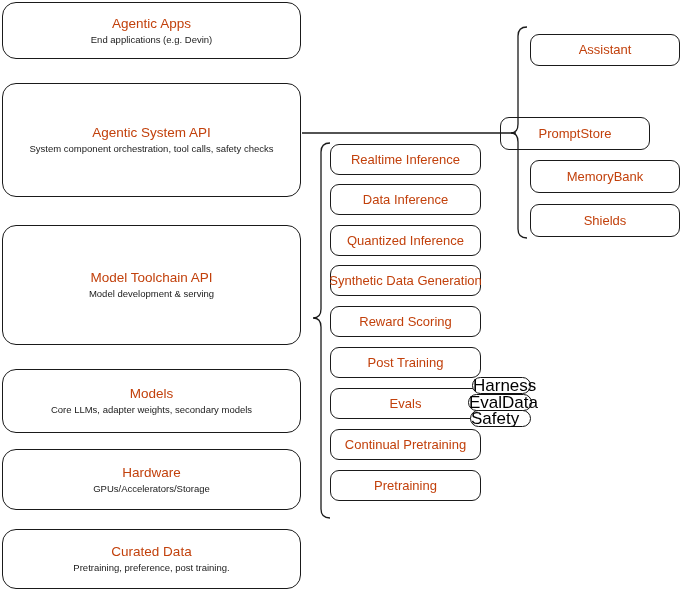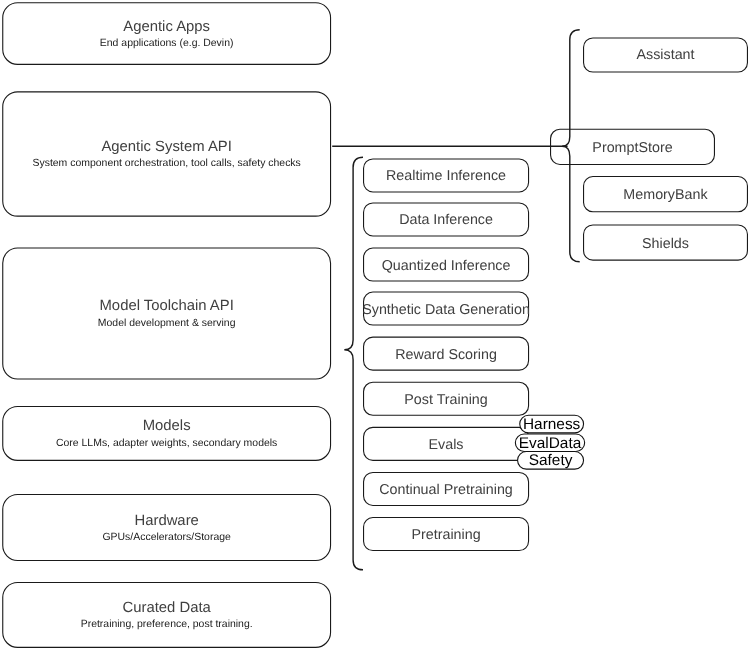--- a/index.html
+++ b/index.html
@@ -30,21 +30,21 @@
     display: flex;
     flex-direction: column;
     align-items: center;
     justify-content: center;
     text-align: center;
     padding: 2px 6px;
   }
   .node .title {
     font-size: 13.5px;
     line-height: 17px;
-    color: #404040;
+    color: #c2410c;
     white-space: nowrap;
   }
   .node .subtitle {
     font-size: 9.5px;
     line-height: 14px;
     color: #1a1a1a;
     margin-top: 1px;
     white-space: nowrap;
   }
   
@@ -61,22 +61,21 @@
   }
   
   .pill {
     position: absolute;
     box-sizing: border-box;
     border: 1.3px solid #111;
     border-radius: 999px;
     background: #ffffff;
     display: flex;
     align-items: center;
-    justify-content: center;
-    font-size: 14px;
+    font-size: 17px;
     line-height: 13px;
     white-space: nowrap;
     z-index: 5;
   }
   svg.overlay {
     position: absolute;
     left: 0; top: 0;
     width: 682px;
     height: 591px;
     pointer-events: none;
@@ -100,21 +99,21 @@
   <div class="node layer" style="left:2px; top:83px; width:299px; height:114px;">
     <div class="title">Agentic System API</div>
     <div class="subtitle">System component orchestration, tool calls, safety checks</div>
   </div>
 
   <div class="node layer" style="left:2px; top:225px; width:299px; height:120px;">
     <div class="title">Model Toolchain API</div>
     <div class="subtitle">Model development &amp; serving</div>
   </div>
 
-  <div class="node layer" style="left:2px; top:369px; width:299px; height:50px;align-items:center;">
+  <div class="node layer" style="left:2px; top:369px; width:299px; height:64px;align-items:center;">
     <div class="title">Models</div>
     <div class="subtitle">Core LLMs, adapter weights, secondary models</div>
   </div>
 
   <div class="node layer" style="left:2px; top:449px; width:299px; height:61px;">
     <div class="title">Hardware</div>
     <div class="subtitle">GPUs/Accelerators/Storage</div>
   </div>
 
   <div class="node layer" style="left:2px; top:529px; width:299px; height:60px;">

